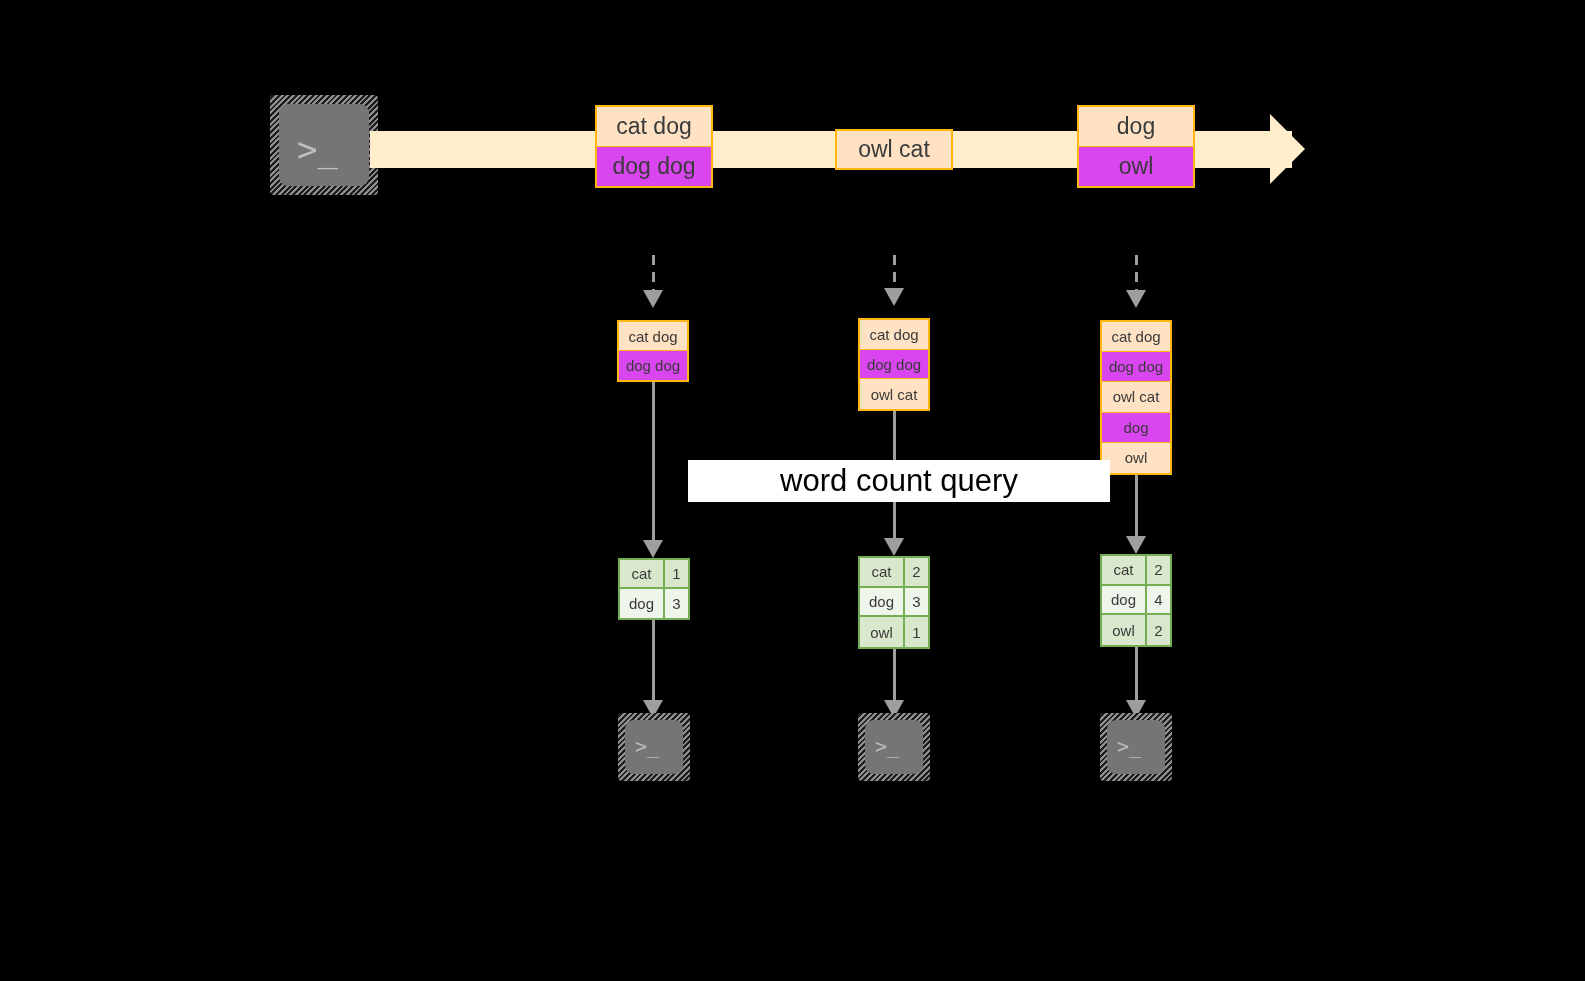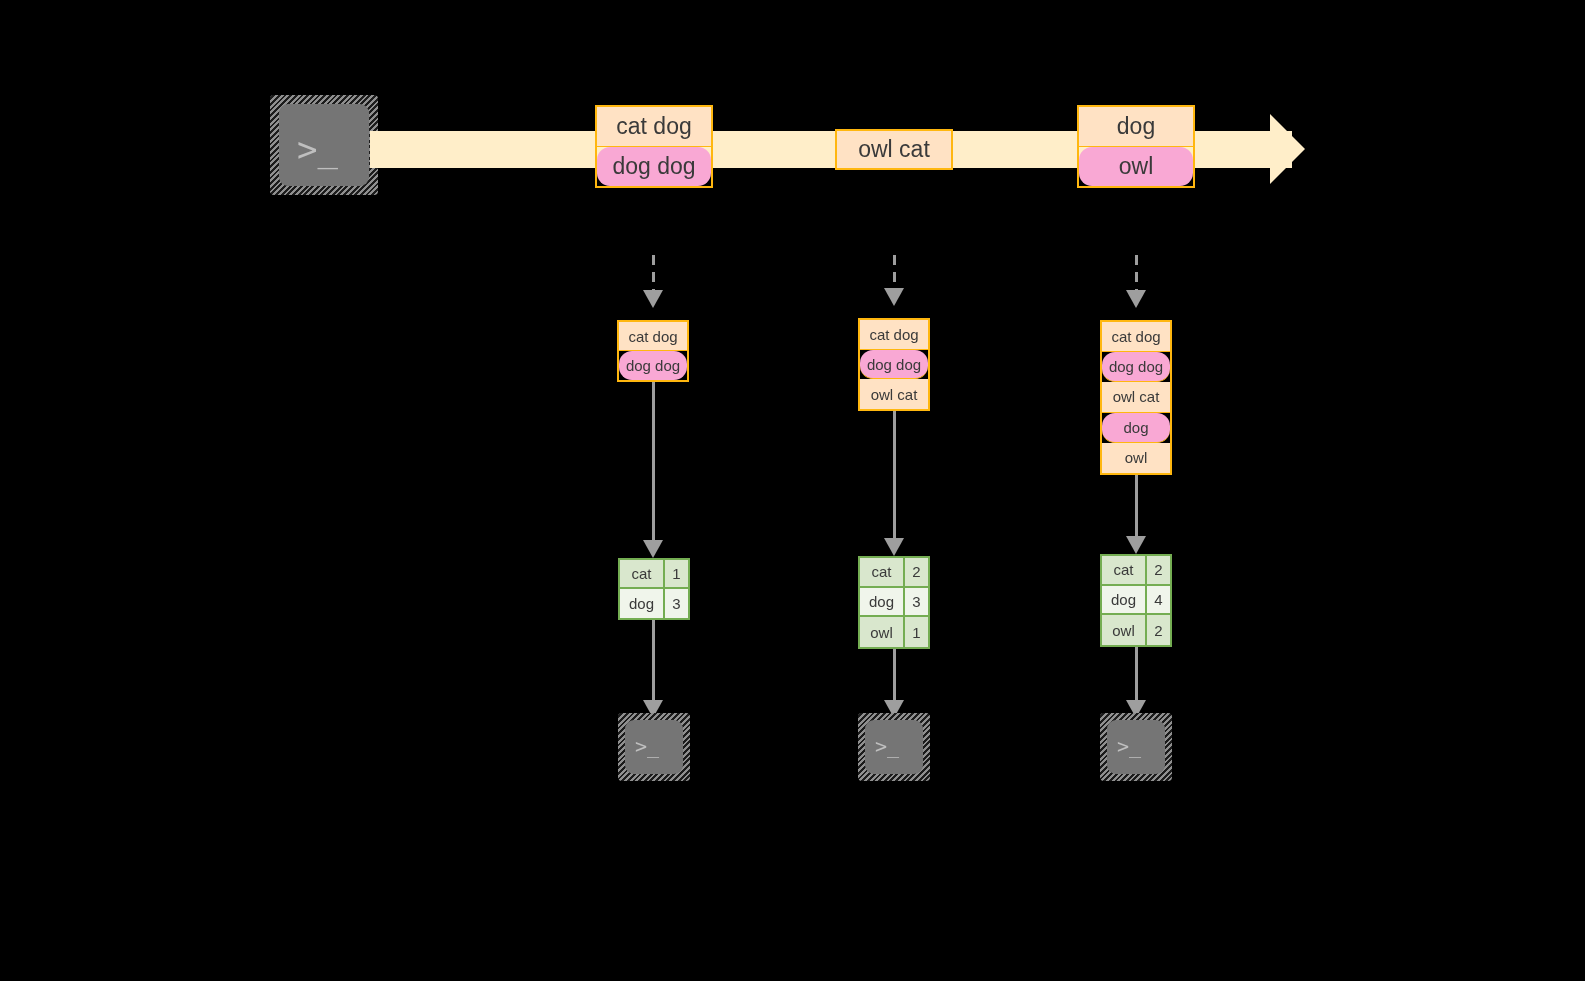--- a/index.html
+++ b/index.html
@@ -75,21 +75,21 @@
     box-sizing: border-box;
     display: flex;
     align-items: center;
     justify-content: center;
     color: #3a3a3a;
     white-space: nowrap;
     border-bottom: 1px solid #ffb70f;
   }
   .obox .row:last-child { border-bottom: none; }
   .row.dark  { background: #ffe2c4; }
-  .row.light { background: #f9a8d4; border-radius: 13px; }
+  .row.light { background: #d946ef; }
 
   
   .gtable {
     position: absolute;
     box-sizing: border-box;
     border: 2px solid #74ad52;
     display: flex;
     flex-direction: column;
     overflow: hidden;
   }
@@ -272,14 +272,15 @@
 
   <div class="conn-line" style="left:1135px; top:647px; height:56px;"></div>
   <div class="conn-head" style="left:1126px; top:700px;"></div>
 
   <div class="term" style="left:1100px; top:713px; width:72px; height:68px; padding:7px;">
     <div class="term-inner">
       <span class="term-glyph" style="left:10px; top:16px; font-size:20px;">&gt;_</span>
     </div>
   </div>
 
+  <div class="query-label" style="left:688px; top:460px; width:422px; height:42px; font-size:31px;">word count query</div>
 
 </div>
 
 </body></html>

